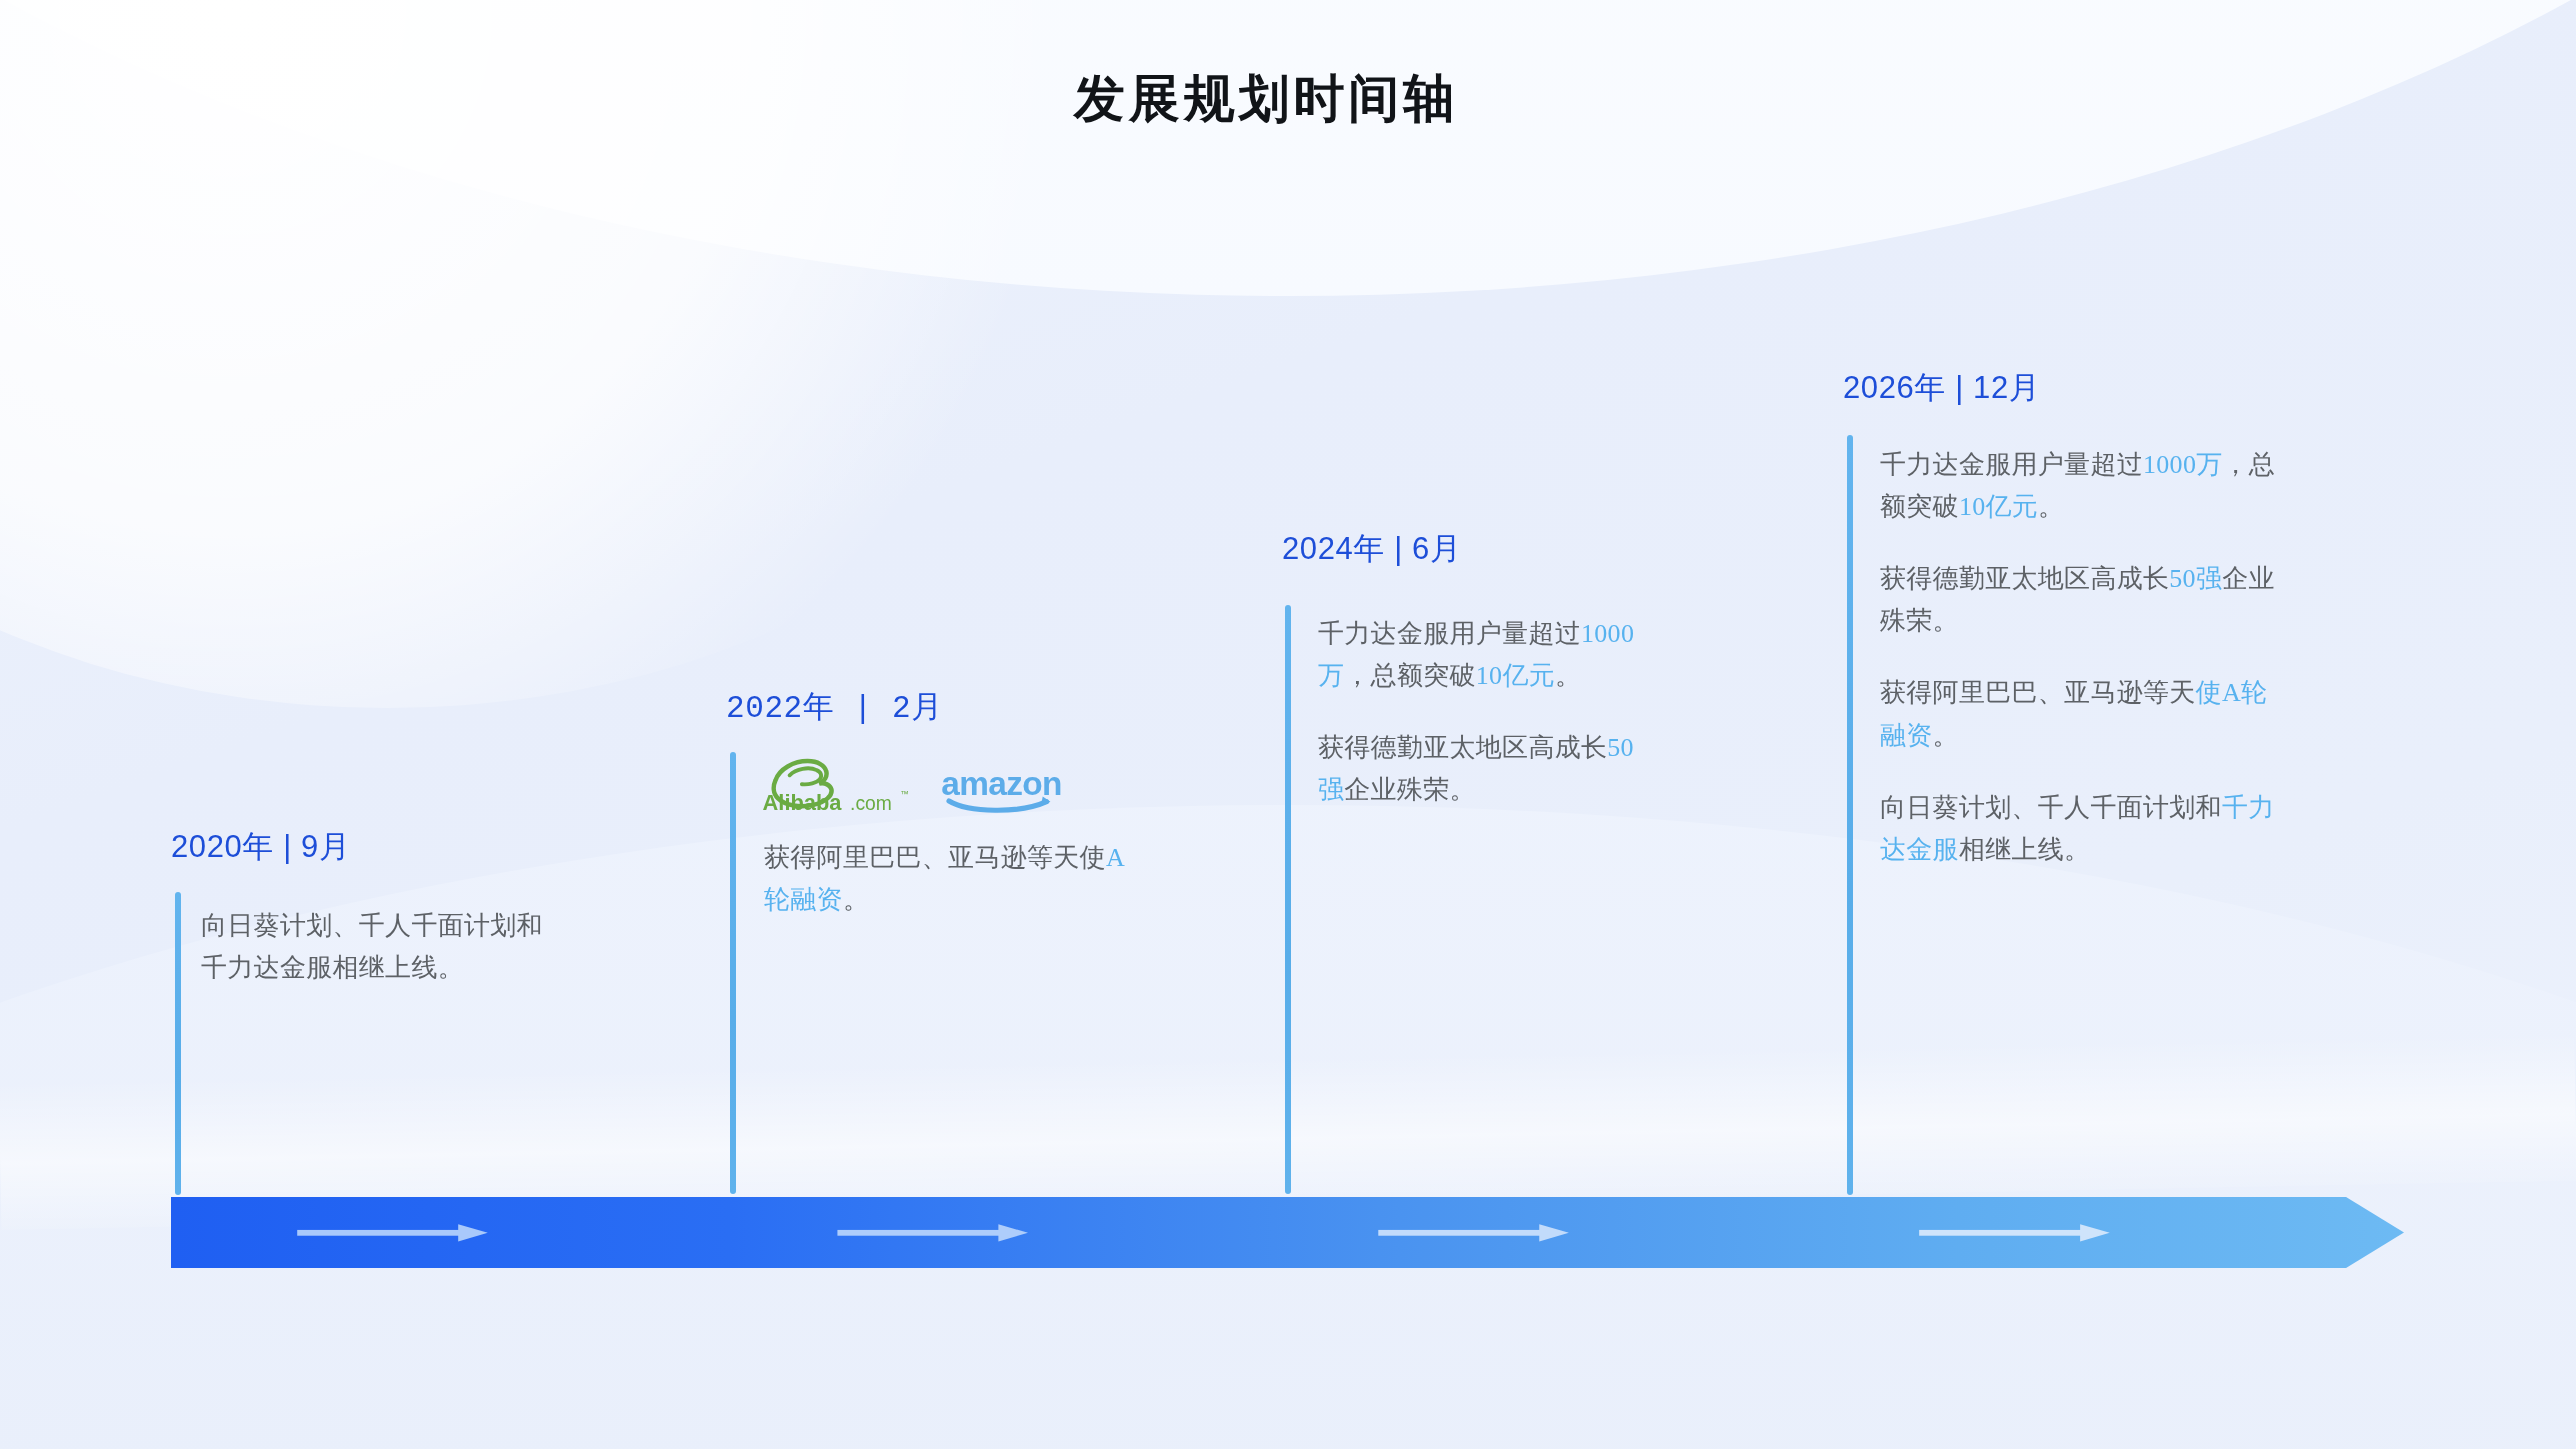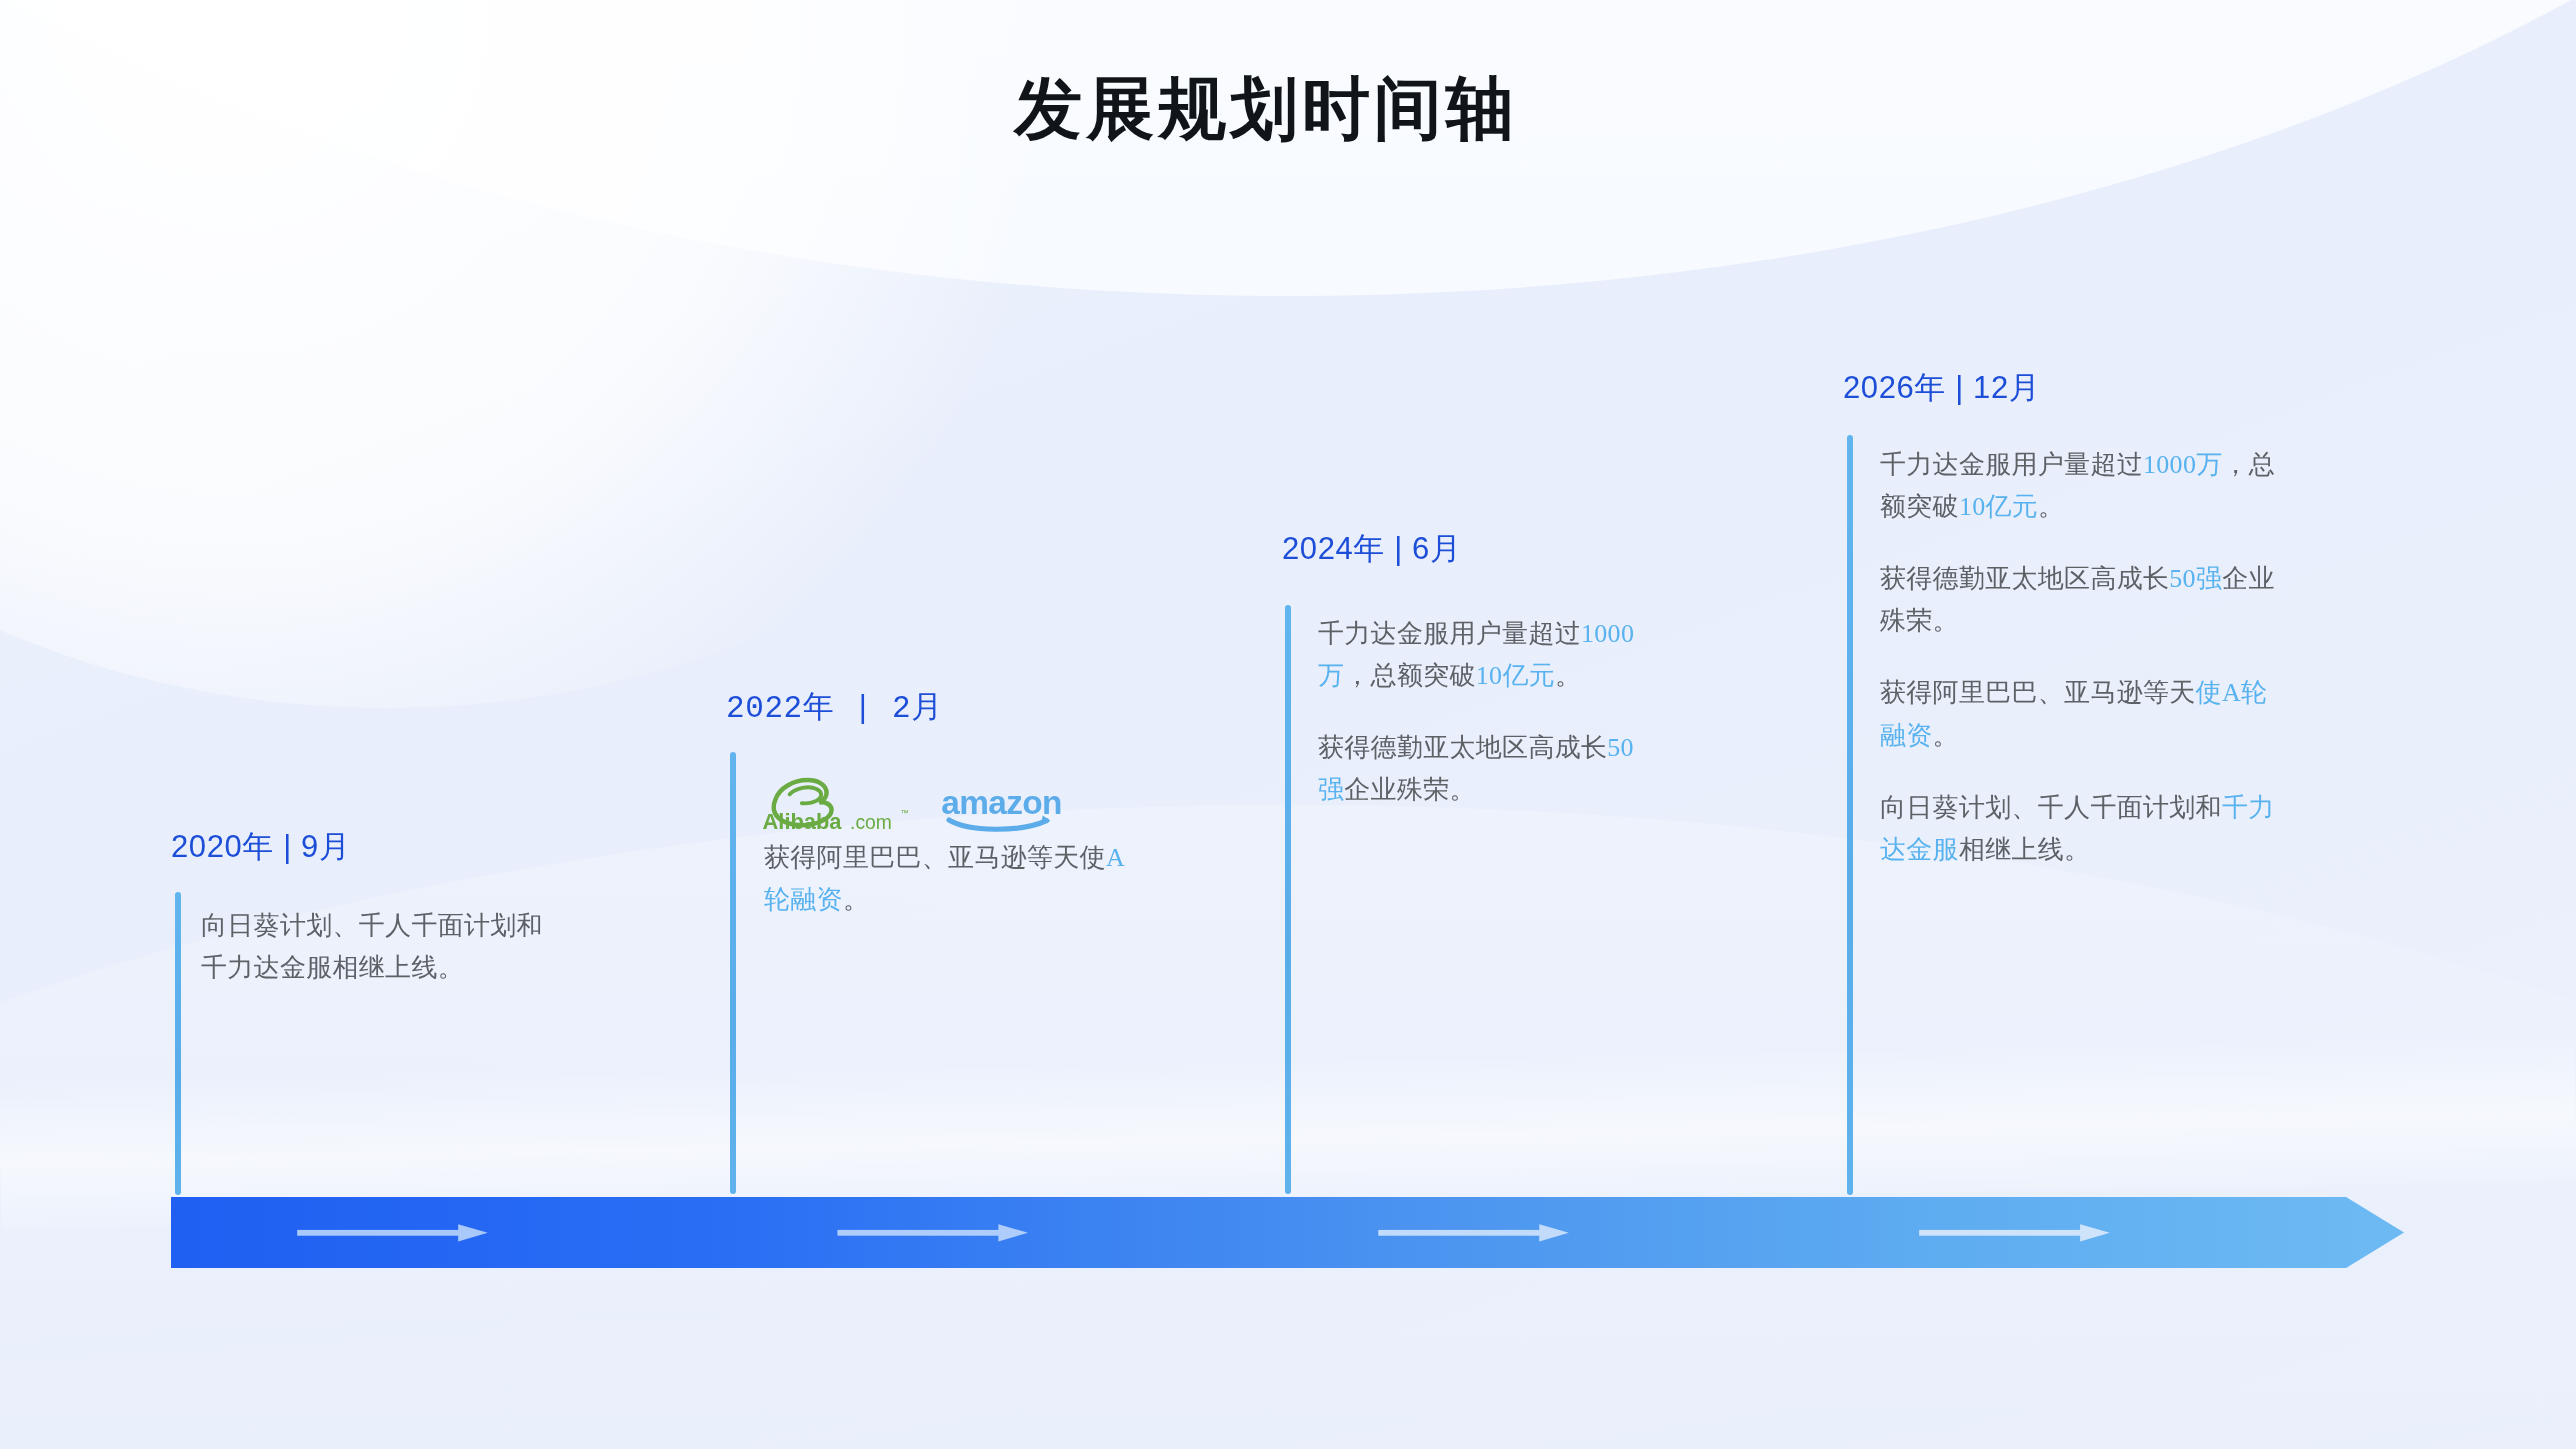--- a/index.html
+++ b/index.html
@@ -64,21 +64,21 @@
     transform-origin: left center;
   }
 
   
   .title {
     position: absolute;
     top: 71px;
     left: 0;
     width: 2532px;
     text-align: center;
-    font-size: 68px;
+    font-size: 51px;
     font-weight: 700;
     color: #111418;
     letter-spacing: 3.9px;
     line-height: 1.1;
   }
 
   
   .milestone {
     position: absolute;
   }
@@ -149,21 +149,21 @@
     <div class="ms-body" id="body-0" style="left:201px; top:905px; width:361px;">
         <p><span>向日葵计划、千人千面计划和千力达金服相继上线。</span></p>
       </div>
   </div>
 
   <div class="milestone">
     <div class="ms-date" style="left:726px; top:686px;font-family:Liberation Mono, monospace;">2022年 | 2月</div>
 
     <div class="ms-rule" style="left:730px; top:752px; height:442px;"></div>
 
-    <div class="logos" style="left:760px; top:771px;">
+    <div class="logos" style="left:760px; top:752px;">
 
       <div class="logo-alibaba">
         <svg viewBox="0 0 230 96" width="148" height="62" aria-hidden="true">
           <path d="M24 44c6-18 28-30 50-30 16 0 27 7 29 16 2 8-3 15-11 19 9-2 17 2 19 9 2 10-10 20-28 24-20 5-44 1-55-10-8-8-8-19-4-28z" fill="none" stroke="#6aab43" stroke-width="7" stroke-linecap="round"></path>
           <path d="M46 36c10-10 30-14 42-8 7 3 9 9 5 14-5 6-17 9-28 8" fill="none" stroke="#6aab43" stroke-width="6" stroke-linecap="round"></path>
           <text x="4" y="90" font-family="'Liberation Sans', sans-serif" font-size="34" font-weight="700" fill="#6aab43">Alibaba</text>
           <text x="140" y="90" font-family="'Liberation Sans', sans-serif" font-size="30" font-weight="400" fill="#6aab43">.com</text>
           <text x="218" y="70" font-family="'Liberation Sans', sans-serif" font-size="13" fill="#6aab43">™</text>
         </svg>
       </div>

